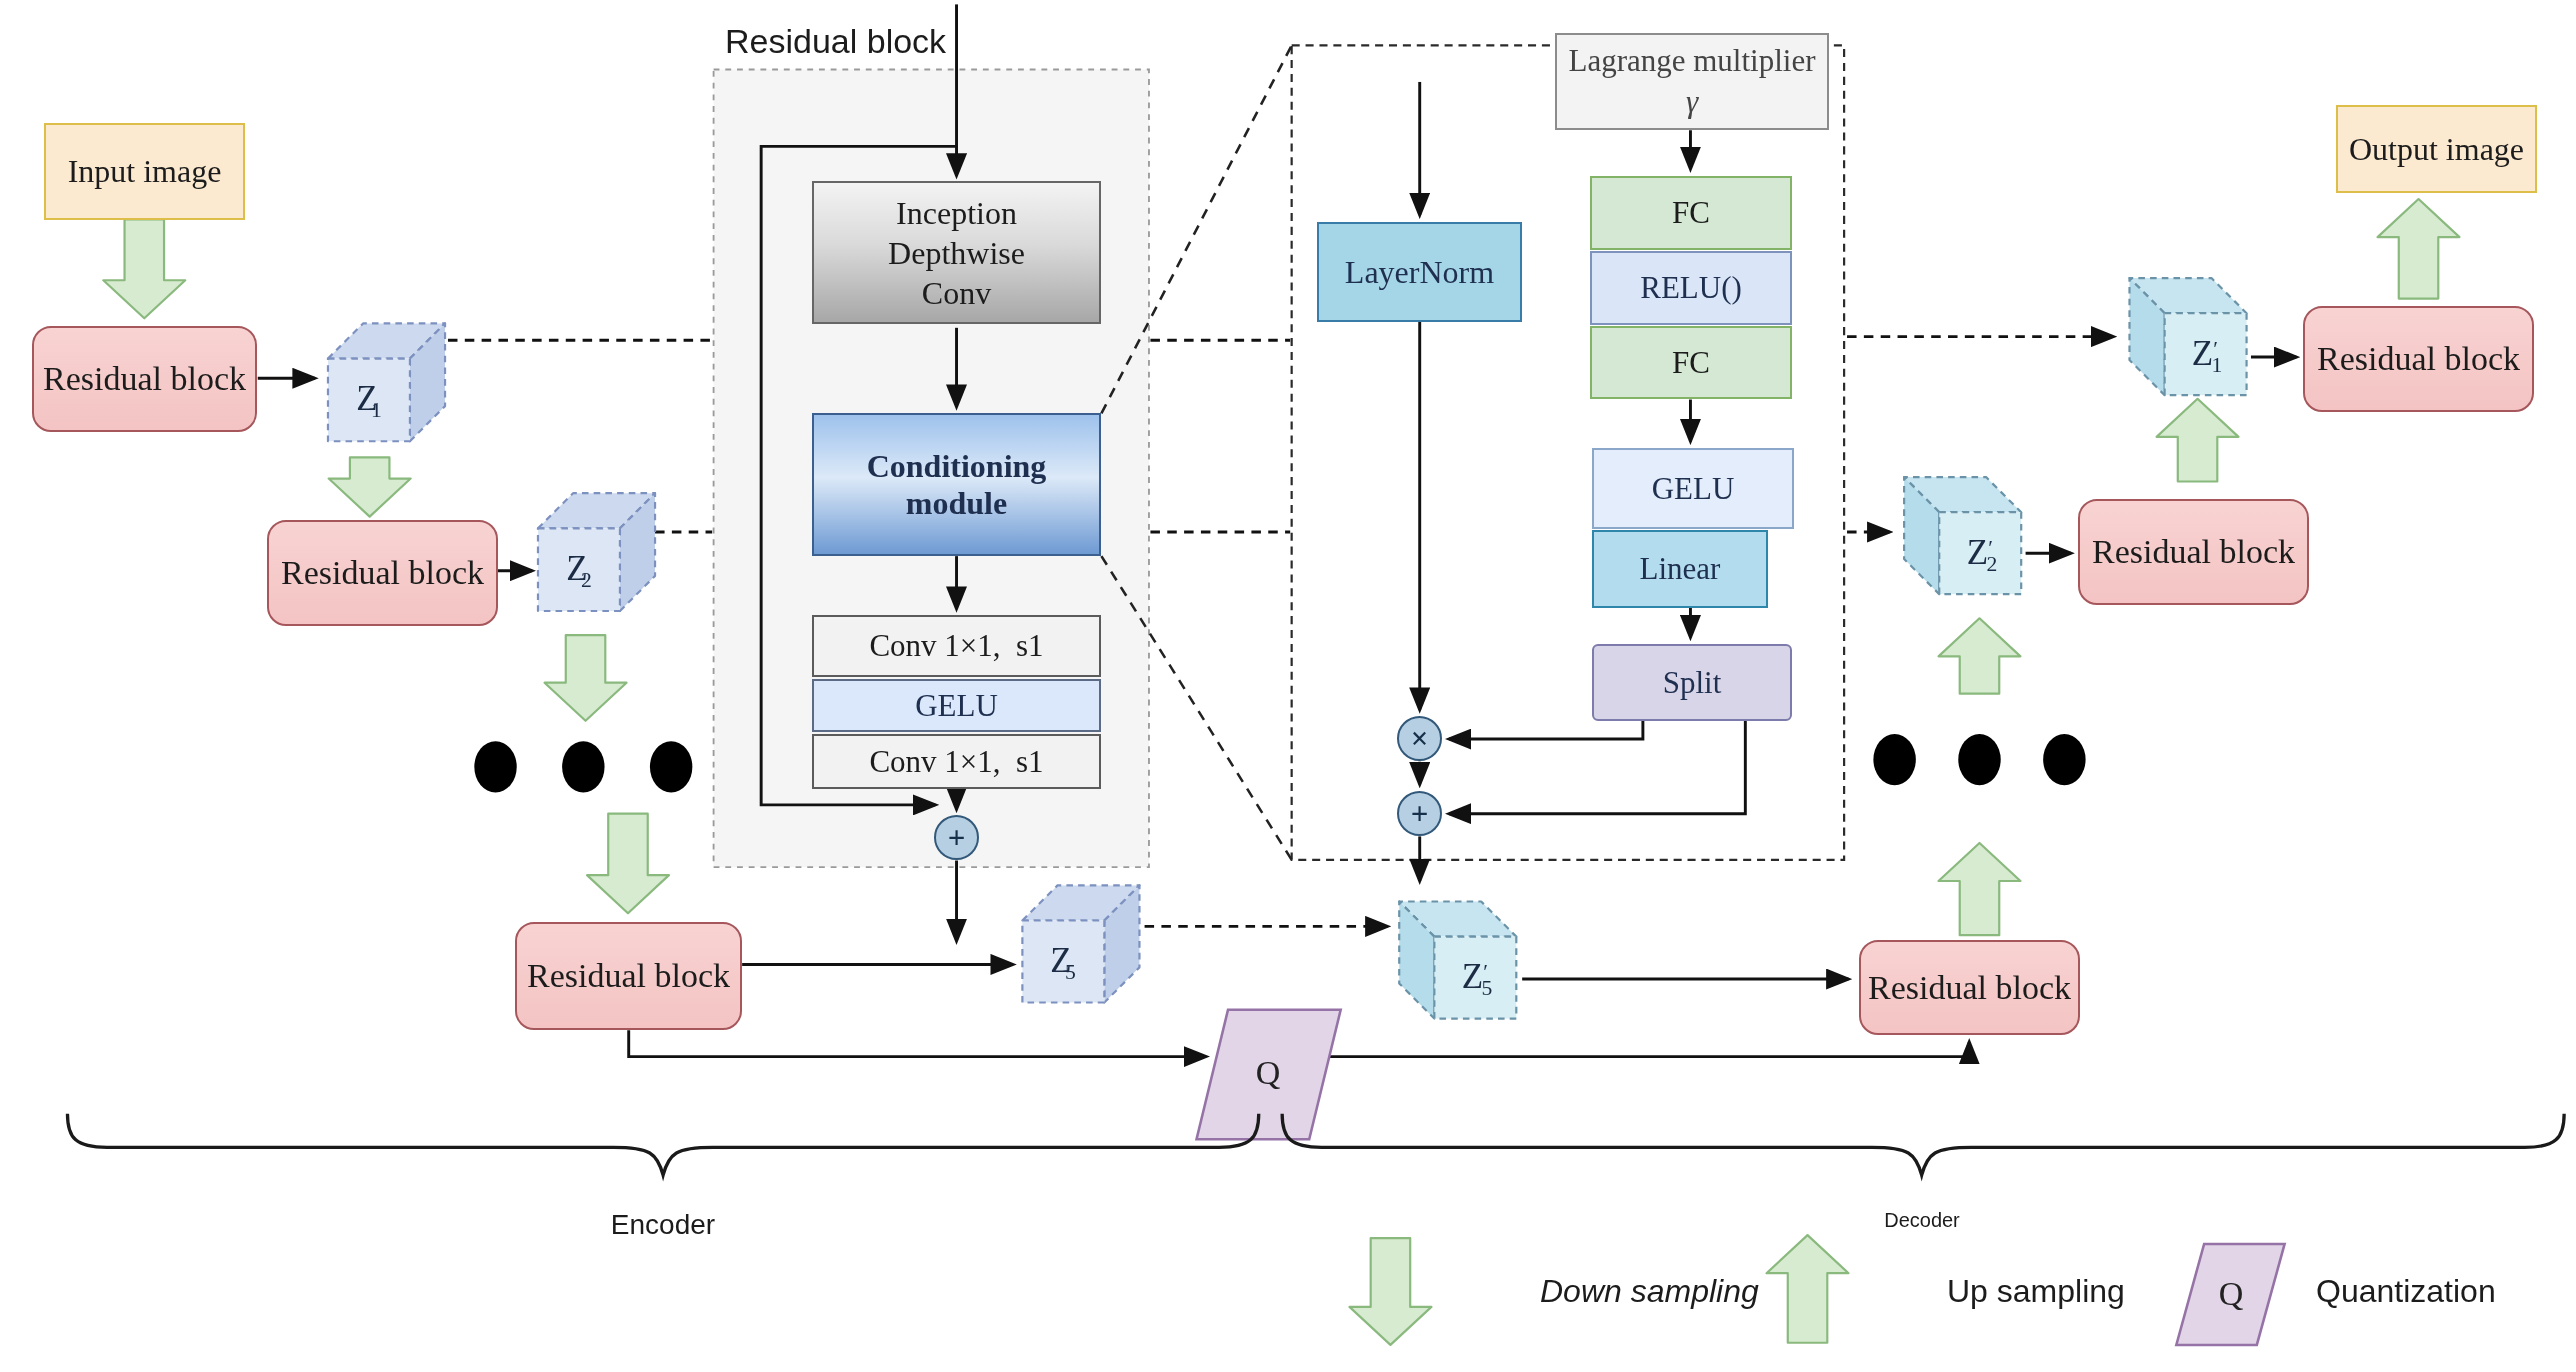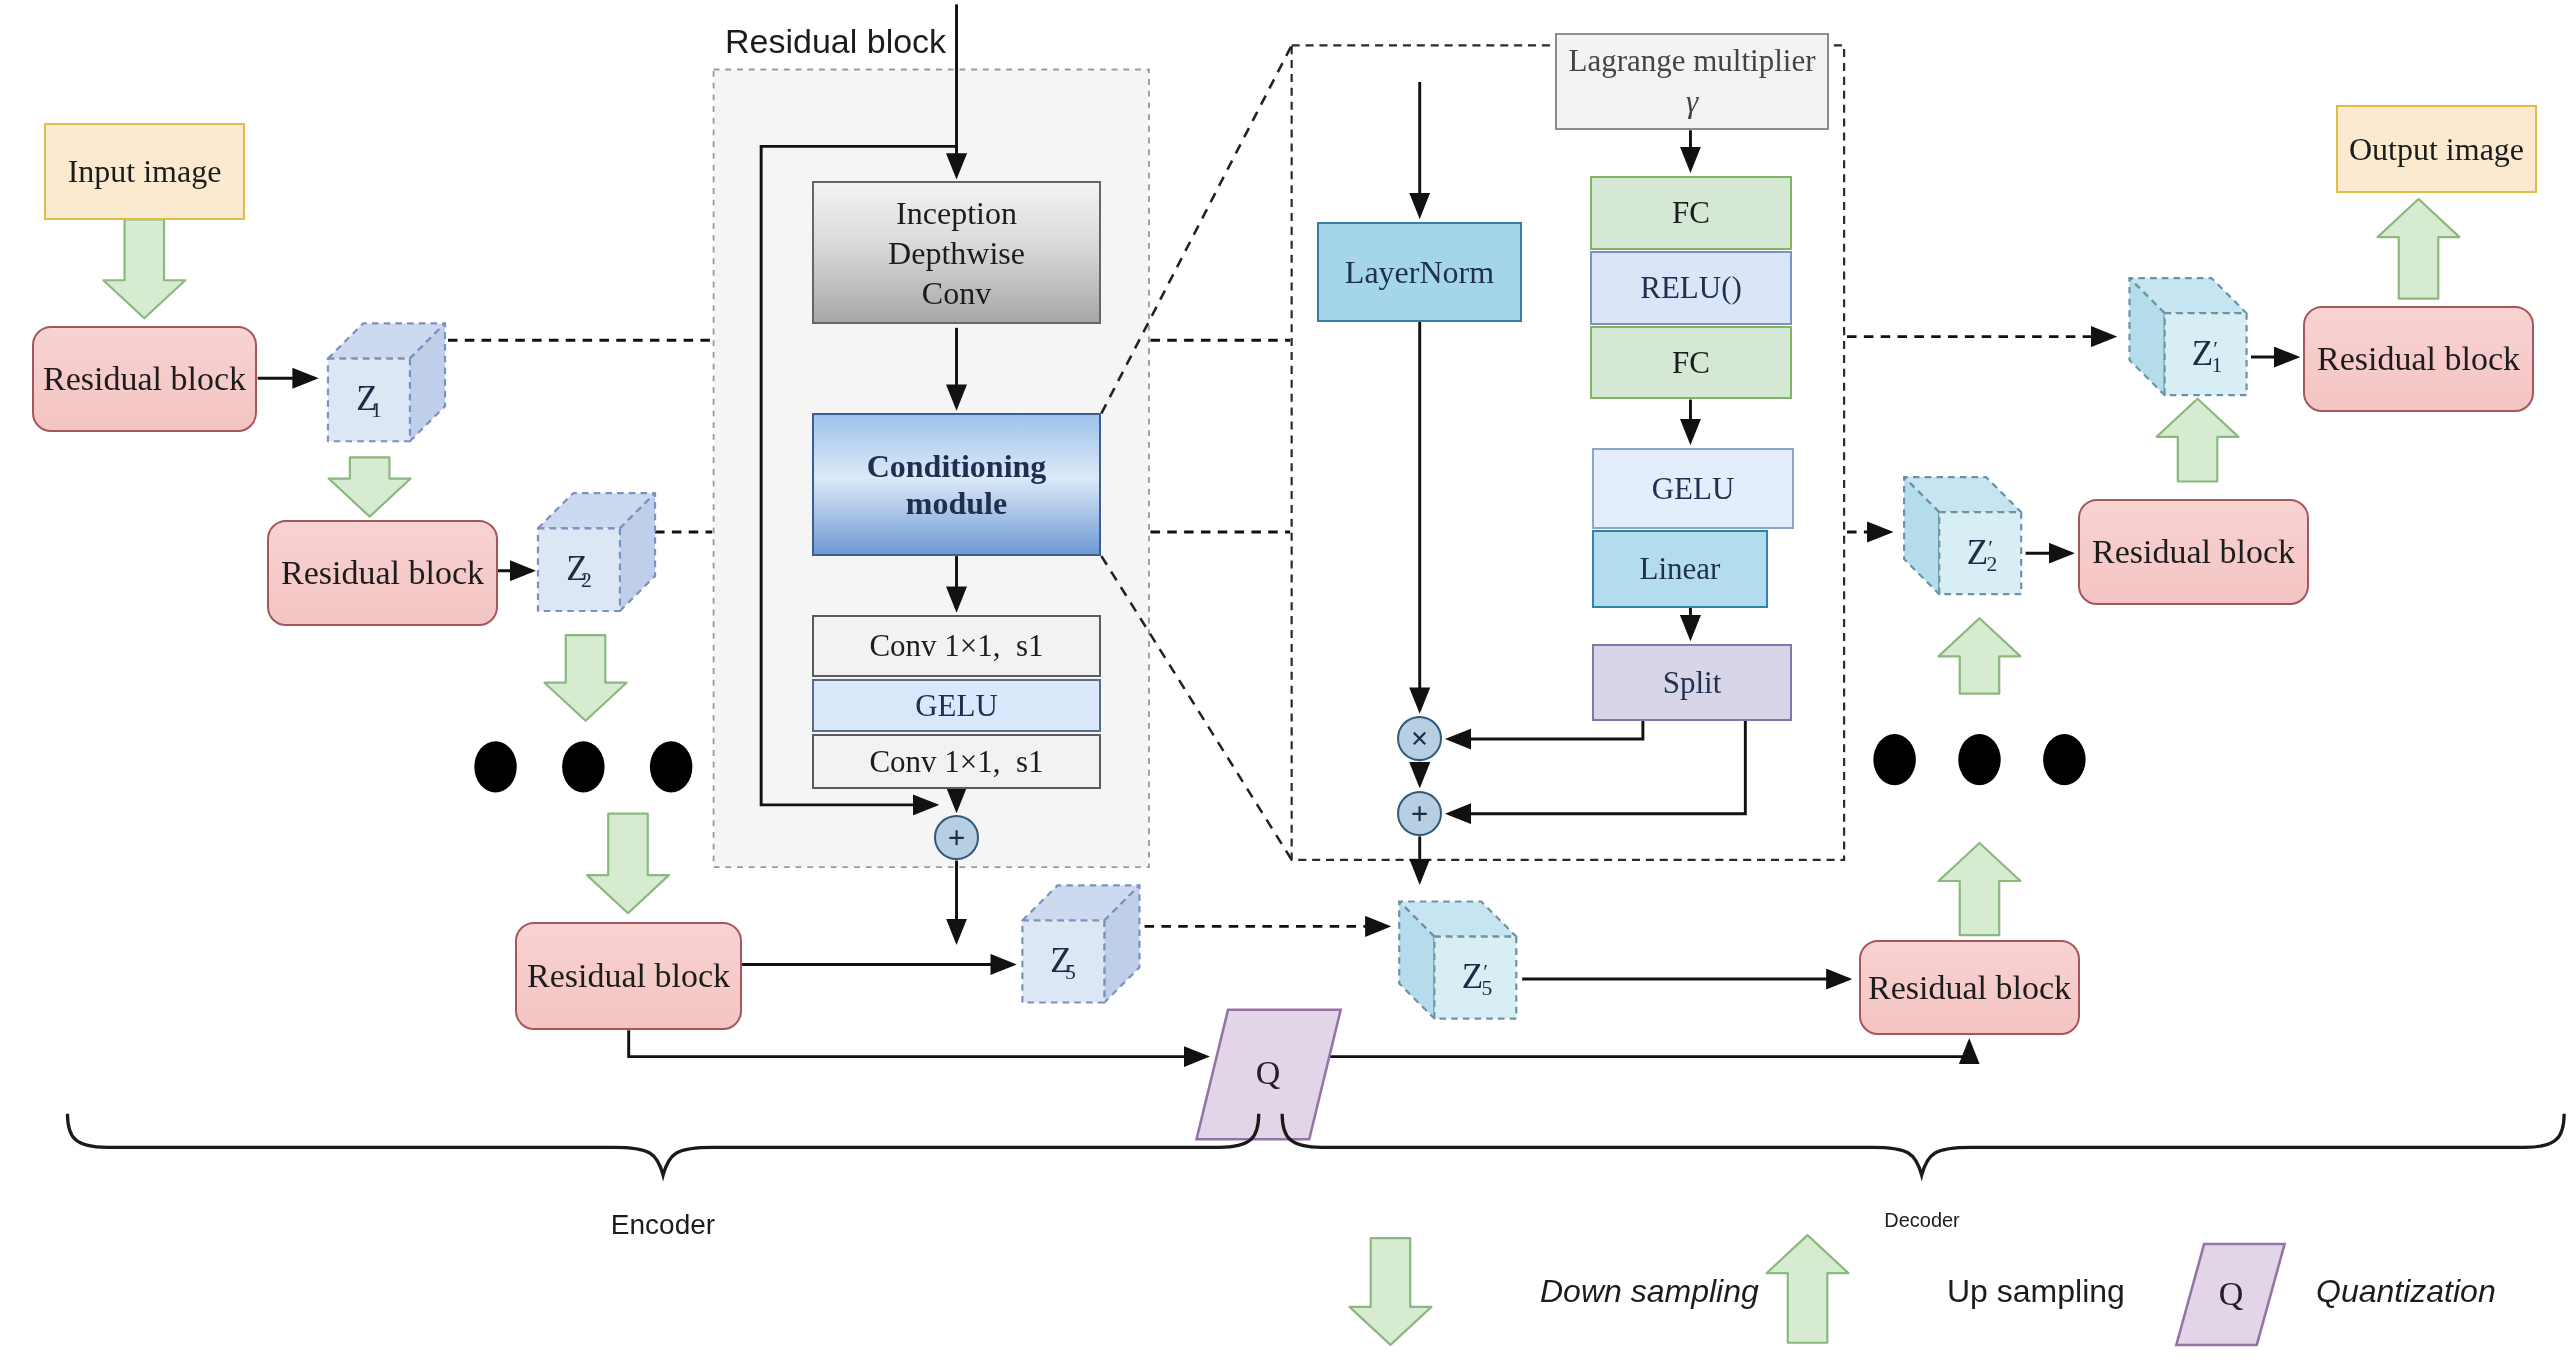--- a/index.html
+++ b/index.html
@@ -176,21 +176,21 @@
   <div class="box layernorm serif navy" style="left:1317px;top:222px;width:205px;height:100px;">LayerNorm</div>
   <div class="box lagrange serif" style="left:1555px;top:33px;width:274px;height:97px;">
     <div>Lagrange multiplier</div>
     <div style="font-style:italic;">γ</div>
   </div>
   <div class="box fc serif" style="left:1590px;top:176px;width:202px;height:74px;">FC</div>
   <div class="box relu serif navy" style="left:1590px;top:251px;width:202px;height:74px;">RELU()</div>
   <div class="box fc serif" style="left:1590px;top:326px;width:202px;height:73px;">FC</div>
   <div class="box gelu2 serif navy" style="left:1592px;top:448px;width:202px;height:81px;">GELU</div>
   <div class="box linear serif navy" style="left:1592px;top:530px;width:176px;height:78px;">Linear</div>
-  <div class="box split serif navy" style="left:1592px;top:644px;width:200px;height:77px;">Split</div>
+  <div class="box split serif navy" style="left:1592px;top:644px;width:200px;height:77px;border-radius:6px;">Split</div>
   <div class="op-circle serif" style="left:1397px;top:716px;">
       <span>×</span>
     </div>
   <div class="op-circle serif" style="left:1397px;top:791px;">
       <span>+</span>
     </div>
 
   <div class="cube-label" style="left:369px;top:401px;">
     <span>Z</span><span class="prime"></span><sub class="csub">1</sub></div>
   <div class="cube-label" style="left:579px;top:571px;">
@@ -205,16 +205,16 @@
     <span>Z</span><span class="prime">′</span><sub class="csub">1</sub></div>
 
   <div class="qtext serif" style="left:1268px;top:1073px;">Q</div>
   <div class="qtext serif" style="left:2231px;top:1294px;">Q</div>
 
   <div class="plainlabel center" style="left:553px;top:1209px;width:220px;font-size:28px;">Encoder</div>
   <div class="plainlabel center" style="left:1812px;top:1209px;width:220px;font-size:20px;">Decoder</div>
 
   <div class="plainlabel" style="left:1540px;top:1273px;font-size:32px;font-style:italic;">Down sampling</div>
   <div class="plainlabel" style="left:1947px;top:1273px;font-size:32px;">Up sampling</div>
-  <div class="plainlabel" style="left:2316px;top:1273px;font-size:32px;font-style:italic;">Quantization</div>
+  <div class="plainlabel" style="left:2316px;top:1273px;font-size:32px;">Quantization</div>
 
 </div>
 
 
 </body></html>

